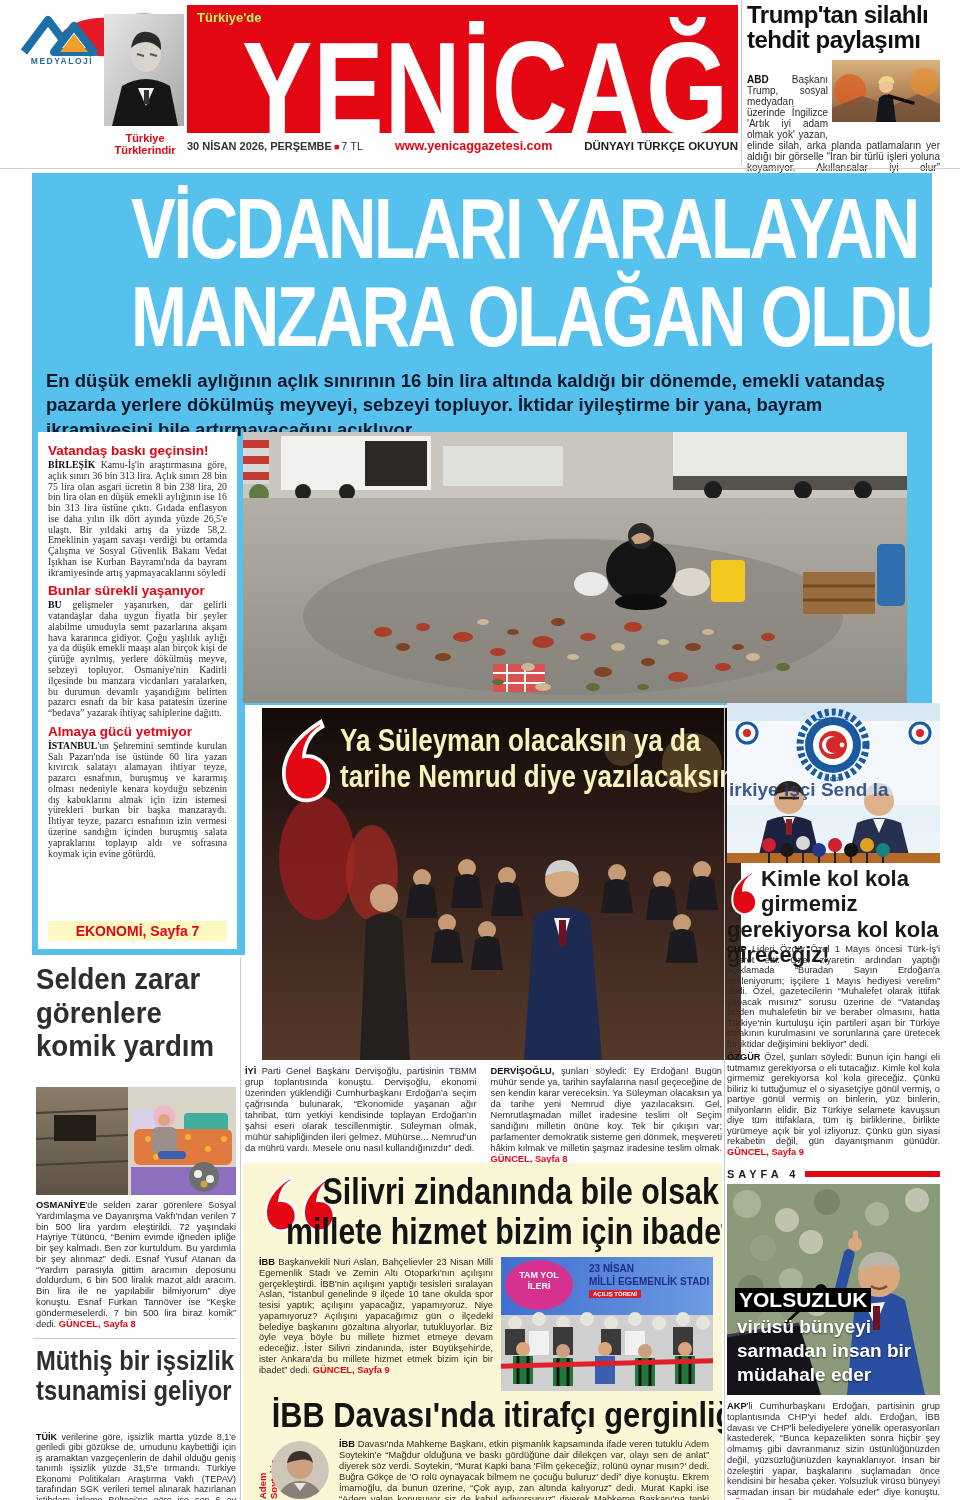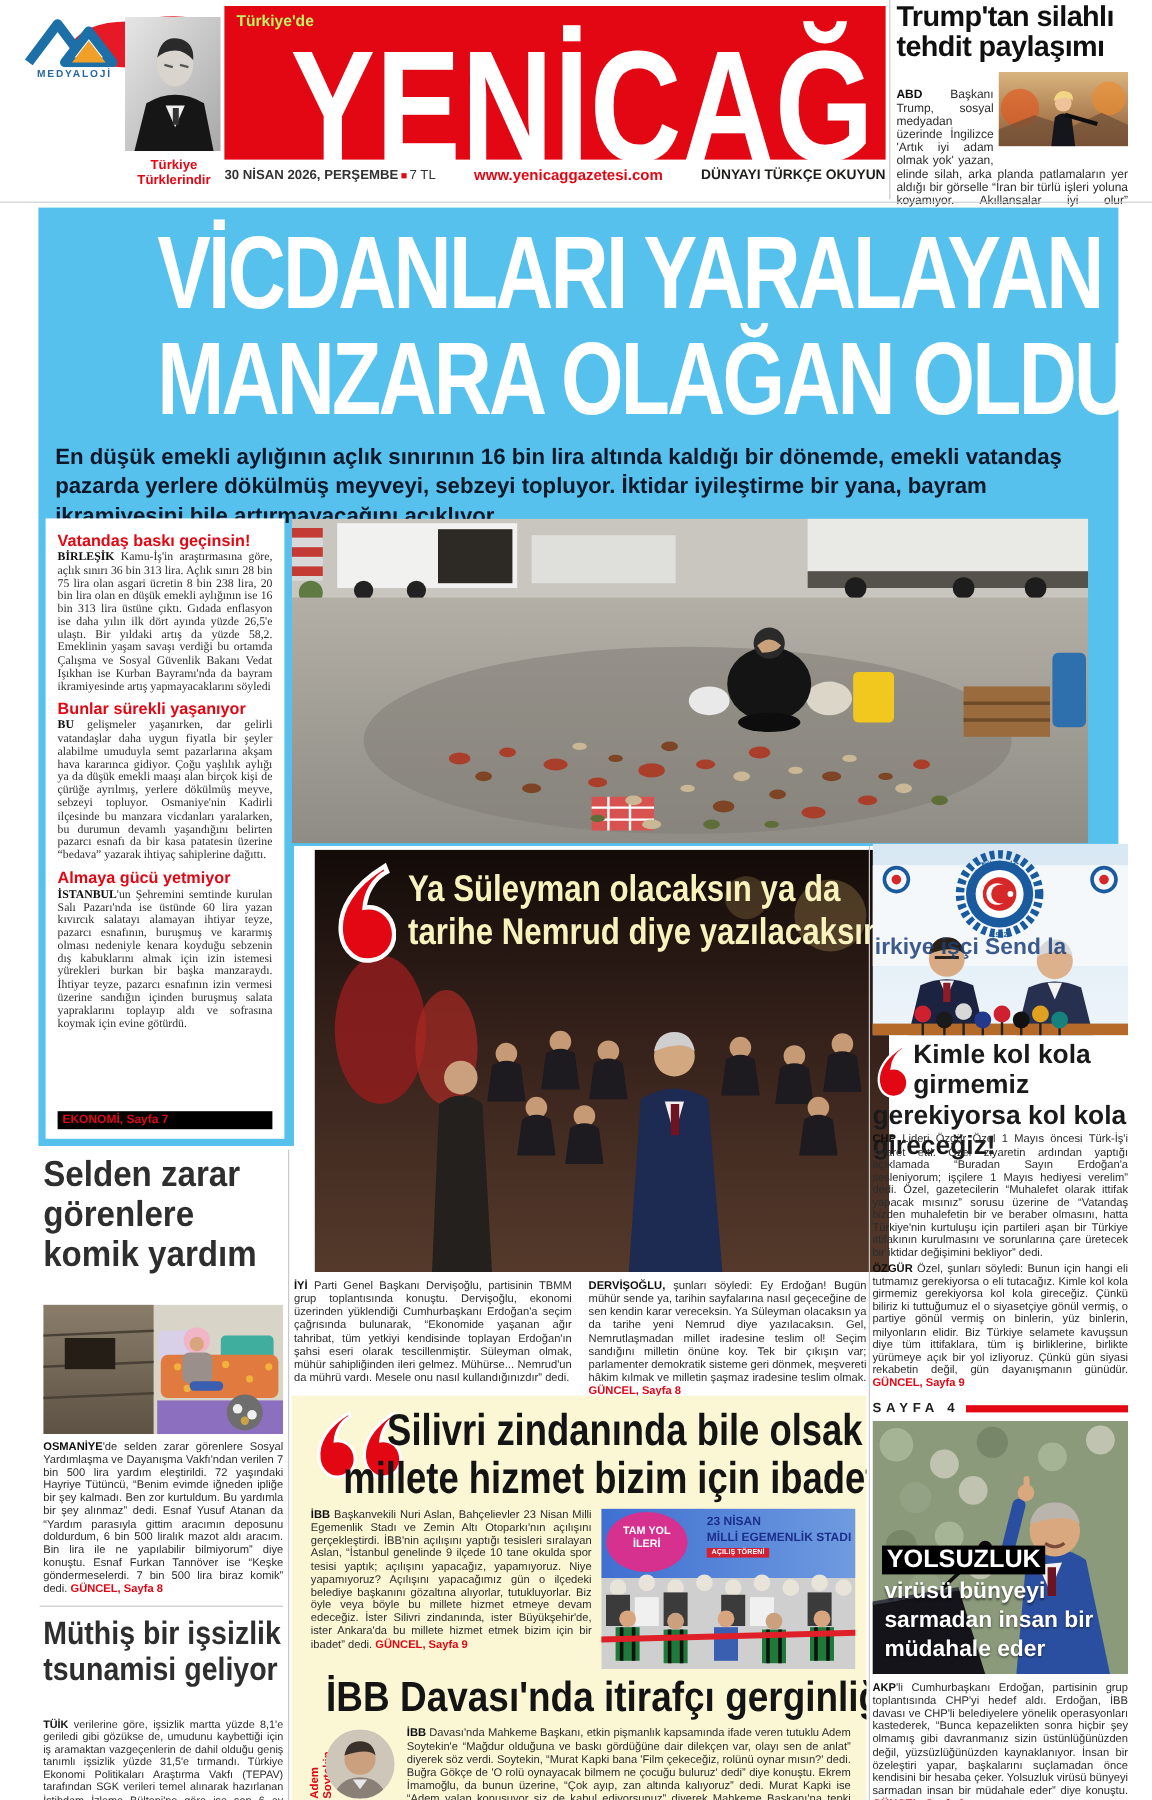--- a/index.html
+++ b/index.html
@@ -31,22 +31,22 @@
   .ref-dark{color:#1d1d1b;font-weight:bold;}
   
   .band{background:#55c1ec;}
   .h1line{position:absolute;left:0;width:100%;text-align:center;color:#fff;font-weight:bold;
           font-size:86px;line-height:1;letter-spacing:-3px;white-space:nowrap;
           transform:scaleX(.78);transform-origin:50% 0;}
   .subhead{position:absolute;left:14px;right:14px;color:#0f172a;font-weight:bold;font-size:18.5px;line-height:1.32;}
   
   .leftbox{background:#fff;padding:6px 10px;box-sizing:border-box;}
   .rh{color:#e30613;font-weight:bold;font-size:13.5px;margin:5px 0 2px;}
-  .ekostrip{position:absolute;left:10px;right:10px;bottom:8px;background:#000000;color:#e30613;
-            font-weight:bold;font-size:10px;text-align:left;padding:2px 4px;}
+  .ekostrip{position:absolute;left:10px;right:10px;bottom:8px;background:#fef9c3;color:#e30613;
+            font-weight:bold;font-size:14px;text-align:center;padding:2px 4px;}
   
   .qtitle{color:#f8f2bc;font-weight:bold;font-size:31px;line-height:1.1;white-space:nowrap;
           transform:scaleX(.84);transform-origin:0 0;}
   .ctr-cond{width:100%;text-align:center;font-weight:bold;color:#141414;white-space:nowrap;
             transform:scaleX(.82);transform-origin:50% 0;}
   .h-col{font-size:27px;font-weight:bold;color:#2e2e2e;line-height:1.12;
          transform:scaleX(.92);transform-origin:0 0;width:109%;}
   .kimle{font-size:22px;line-height:1.15;font-weight:bold;color:#1a1a1a;}
   .vlabel{writing-mode:vertical-rl;transform:rotate(180deg);color:#e30613;font-weight:bold;font-size:9.5px;}
   .yellowbox{background:#fbf6d4;}

